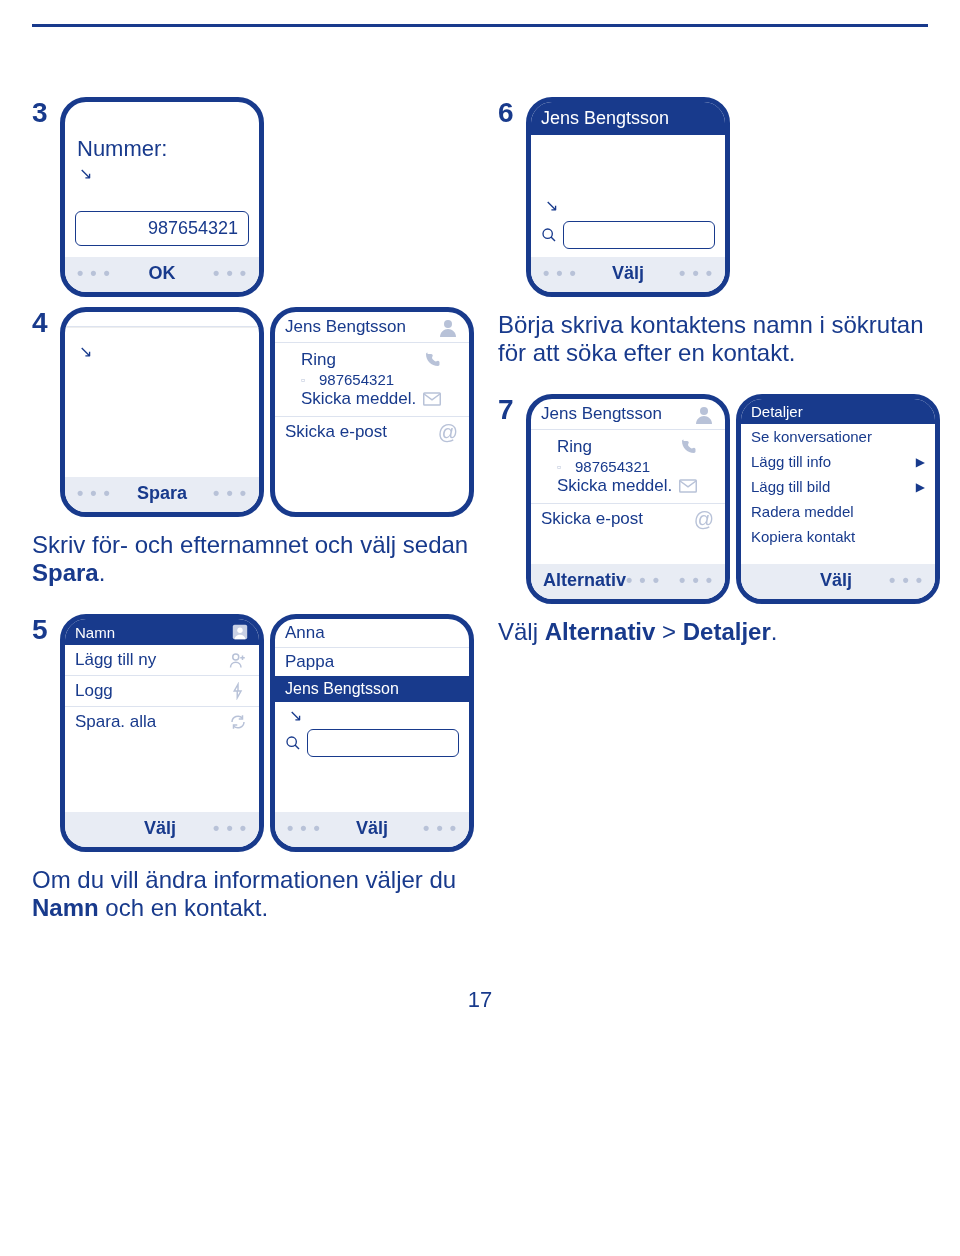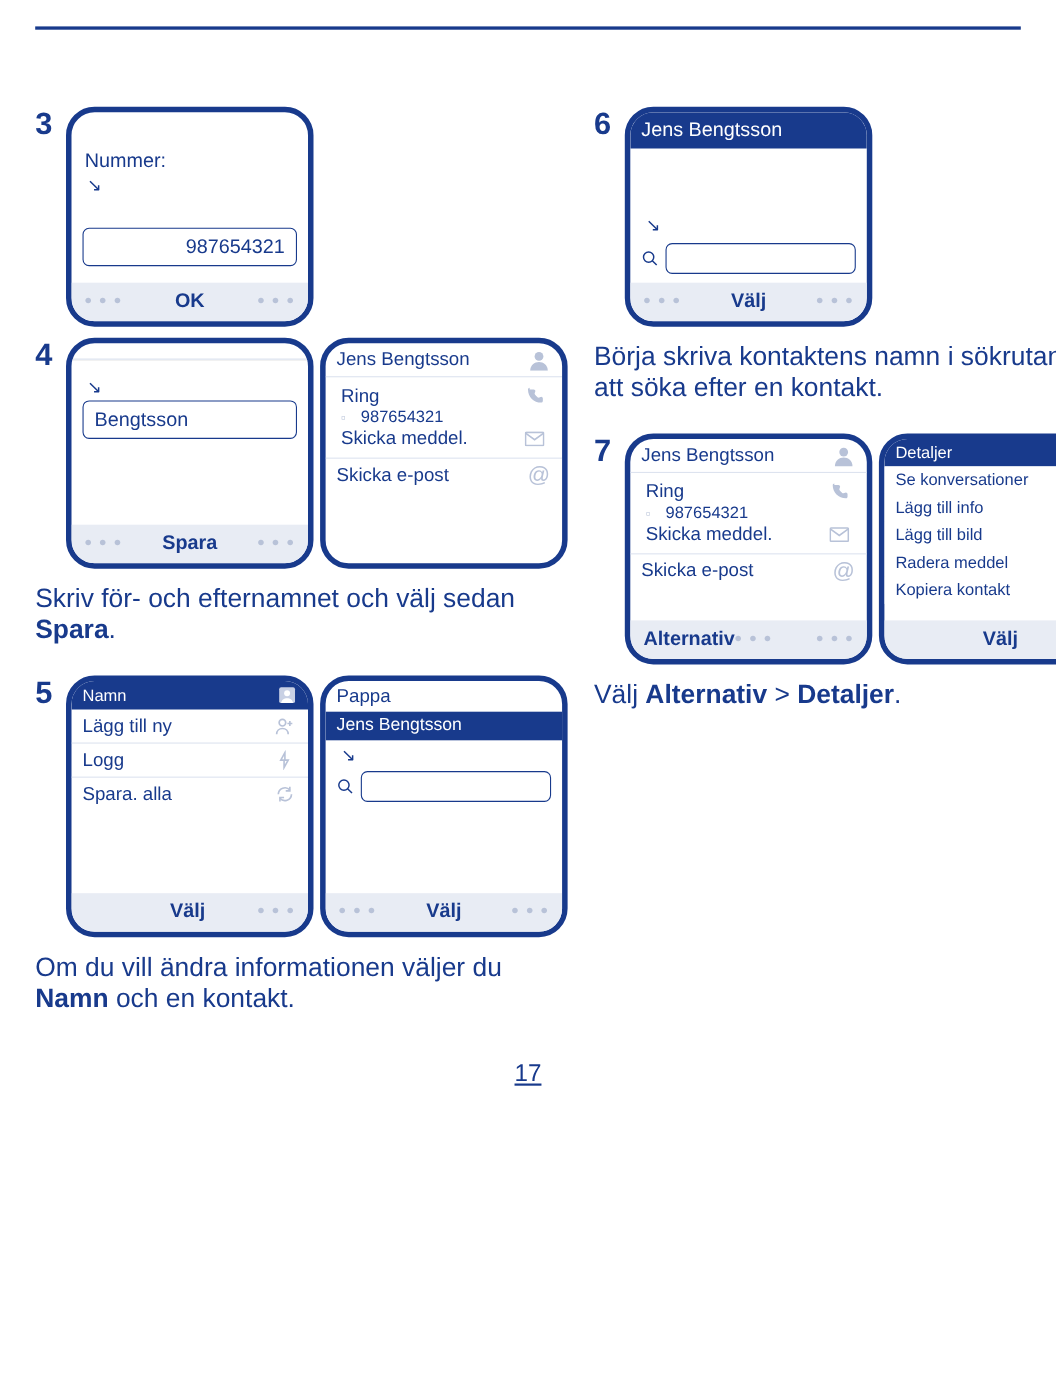--- a/index.html
+++ b/index.html
@@ -52,21 +52,21 @@
     line-height: 1.15;
     margin: 4px 0 18px 0;
   }
   .instruction b { font-weight: bold; }
   .phones {
     display: flex;
     gap: 6px;
   }
   
   .phone {
-    width: 225px;
+    width: 204px;
     border: 5px solid var(--nokia-blue);
     border-radius: 26px;
     background: #fff;
     overflow: hidden;
     box-sizing: border-box;
     display: flex;
     flex-direction: column;
   }
   .phone-body {
     flex: 1;
@@ -91,21 +91,21 @@
     letter-spacing: 1px;
     font-weight: bold;
   }
   .phone-soft .center {
     flex: 1;
     text-align: center;
   }
   .phone-soft .left-label { text-align: left; }
   
   .field-label {
-    font-size: 18px;
+    font-size: 22px;
     color: var(--nokia-blue);
     padding: 4px 12px 2px 12px;
   }
   .enter-arrow {
     font-size: 16px;
     color: var(--nokia-blue);
     padding: 0 14px;
   }
   .text-input {
     margin: 2px 10px 8px 10px;
@@ -148,21 +148,21 @@
     font-size: 15px;
     color: var(--nokia-blue);
     padding-left: 10px;
     display: flex;
     align-items: center;
     gap: 4px;
   }
   .sub .sim-icon {
     width: 14px; height: 14px; font-size: 12px; color: var(--icon-gray);
   }
-  .contact-block { padding: 2px 4px; border-bottom: 1px solid #dde3ef; }
+  .contact-block { padding: 2px 16px; border-bottom: 1px solid #dde3ef; }
   .menu-row {
     font-size: 15px;
     color: #fff;
     background: var(--nokia-blue);
     padding: 4px 10px;
     display: flex;
     justify-content: space-between;
     align-items: center;
   }
   .menu-row.light {
@@ -186,23 +186,22 @@
     border-radius: 6px;
     height: 26px;
     background: #fff;
   }
   .spacer { flex: 1; }
   .thin-line { border-top: 1px solid #dde3ef; margin: 0; }
   .page-num {
     text-align: center;
     font-size: 22px;
     color: var(--nokia-blue);
-    margin-top: 24px;
+    margin-top: 48px;
     font-weight: normal;
-    text-decoration: underline;
   }
   svg { display: block; }
 </style>
 </head>
 <body>
 
 <div class="page">
   <div class="top-rule"></div>
 
   <div class="columns">
@@ -232,21 +231,20 @@
       <div class="step-row">
         <div class="step-num">4</div>
         <div class="phones">
 
           <div class="phone" style="height:210px">
             <div class="phone-body">
               <div style="height:14px"></div>
               <hr class="thin-line">
               <div style="height:14px"></div>
               <div class="enter-arrow">↘</div>
-              <div class="text-input left-text">Bengtsson</div>
               <div class="spacer"></div>
             </div>
             <div class="phone-soft">
               <span class="dots">•  •  •</span>
               <span class="center">Spara</span>
               <span class="dots">•  •  •</span>
             </div>
           </div>
 
           <div class="phone" style="height:210px">
@@ -342,20 +340,23 @@
             </div>
             <div class="phone-soft">
               <span style="width:30px"></span>
               <span class="center">Välj</span>
               <span class="dots">•  •  •</span>
             </div>
           </div>
 
           <div class="phone" style="height:238px">
             <div class="phone-body">
+              <div class="list-row">
+                  <span>Anna</span>
+                </div>
               <div class="list-row noborder">
                   <span>Pappa</span>
                 </div>
               <div class="title-bar" style="font-size:16px; padding:4px 10px;"><span>Jens Bengtsson</span></div>
               <div class="enter-arrow" style="padding-top:4px">↘</div>
               <div class="search-row">
                 <span class="mag">
                   <svg width="16" height="16" viewBox="0 0 24 24">
                       <circle cx="10" cy="10" r="7" fill="none" stroke="#183a8c" stroke-width="2"></circle>
                       <path d="M15 15l6 6" stroke="#183a8c" stroke-width="2"></path>

